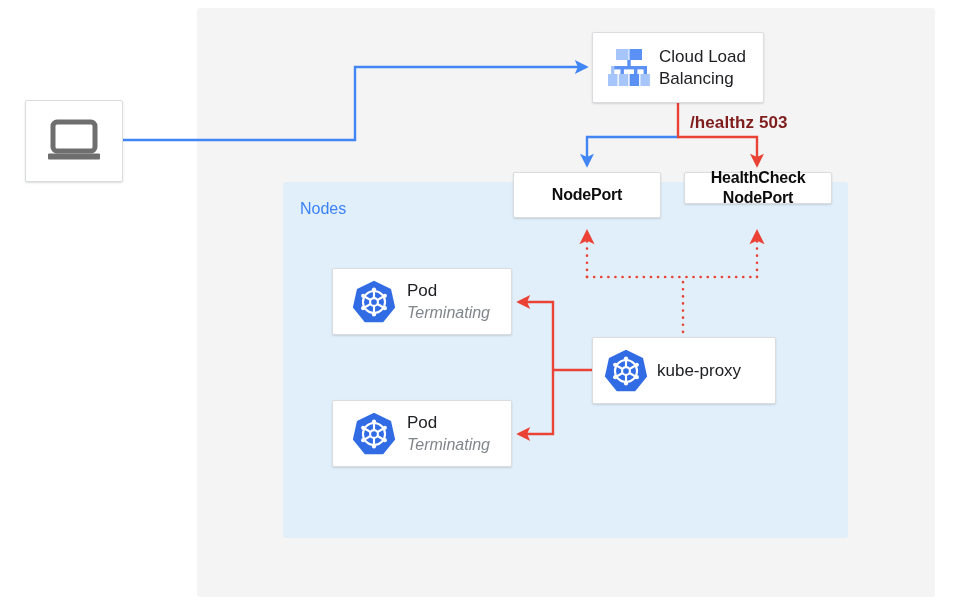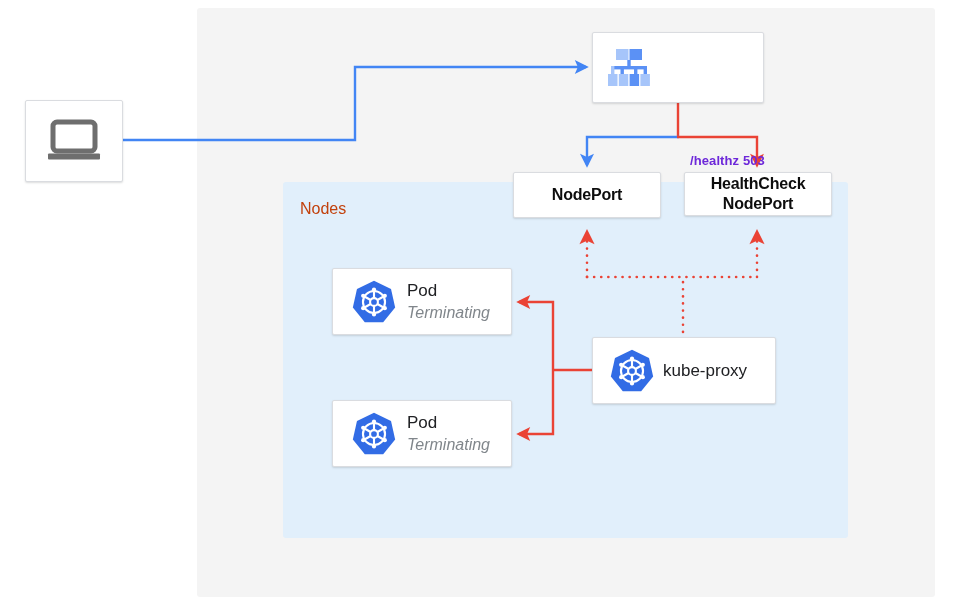--- a/index.html
+++ b/index.html
@@ -73,31 +73,30 @@
     line-height: 22px;
   }
   .t-sub {
     font-size: 16px;
     color: #80868b;
     line-height: 21px;
     font-style: italic;
   }
   .healthz-label {
     position: absolute;
-    font-size: 13px;
+    font-size: 17px;
     font-weight: bold;
-    color: #6d28d9;
+    color: #7f1d1d;
     white-space: nowrap;
     letter-spacing: 0.1px;
-    margin-top: 40px;
   }
   .nodes-label {
     position: absolute;
     font-size: 16px;
-    color: #c2410c;
+    color: #3b82f6;
     white-space: nowrap;
   }
 </style>
 </head>
 <body>
 
 <div id="canvas">
 
   <svg class="layer" viewBox="0 0 953 612">
     <defs>
@@ -156,30 +155,34 @@
           <rect x="5" y="19" width="3.4" height="8" fill="#a6c5fa"></rect>
           <rect x="14.5" y="19" width="3.4" height="8" fill="#5b91f5"></rect>
           <rect x="28" y="19" width="3.4" height="8" fill="#5b91f5"></rect>
           <rect x="37.6" y="19" width="3.4" height="8" fill="#5b91f5"></rect>
           <rect x="2" y="27" width="9.5" height="12" fill="#a6c5fa"></rect>
           <rect x="12.8" y="27" width="9.5" height="12" fill="#a6c5fa"></rect>
           <rect x="23.6" y="27" width="9.5" height="12" fill="#5b91f5"></rect>
           <rect x="34.4" y="27" width="9.5" height="12" fill="#a6c5fa"></rect>
         </svg>
       </div>
+      <div class="text-slot">
+        <div class="t-main">Cloud Load</div>
+        <div class="t-main">Balancing</div>
+      </div>
     </div>
   </div>
 
   <div class="healthz-label" style="left:690px; top:113px;">/healthz 503</div>
 
   <div class="node-box" style="left:513px; top:172px; width:148px; height:46px;">
     <div class="center-text bold-node">NodePort</div>
   </div>
 
-  <div class="node-box" style="left:684px; top:172px; width:148px; height:44px;">
+  <div class="node-box" style="left:684px; top:172px; width:148px; height:32px;">
     <div class="center-text bold-node">
       <div>
         <div>HealthCheck</div>
         <div>NodePort</div>
       </div>
     </div>
   </div>
 
   <div class="node-box" style="left:332px; top:268px; width:180px; height:67px;">
     <div class="icon-box-row" style="padding-left:8px;">
@@ -239,21 +242,21 @@
         </svg>
       </div>
       <div class="text-slot">
         <div class="t-main">Pod</div>
         <div class="t-sub">Terminating</div>
       </div>
     </div>
   </div>
 
   <div class="node-box" style="left:592px; top:337px; width:184px; height:67px;">
-    <div class="icon-box-row" style="padding-left:8px;">
+    <div class="icon-box-row" style="padding-left:2px;">
       <div class="icon-slot" style="width:62px;">
         <svg width="46" height="46" viewBox="0 0 100 100">
           <polygon points="50,4 87,22 96,62 70,94 30,94 4,62 13,22" fill="#326ce5"></polygon>
           <g fill="none" stroke="#ffffff" stroke-width="4.6">
             <circle cx="50" cy="50" r="24"></circle>
             <circle cx="50" cy="50" r="8.5"></circle>
             <line x1="50" y1="26" x2="50" y2="41.5"></line>
             <line x1="50" y1="58.5" x2="50" y2="74"></line>
             <line x1="70.8" y1="38" x2="57.4" y2="45.7"></line>
             <line x1="42.6" y1="54.3" x2="29.2" y2="62"></line>

